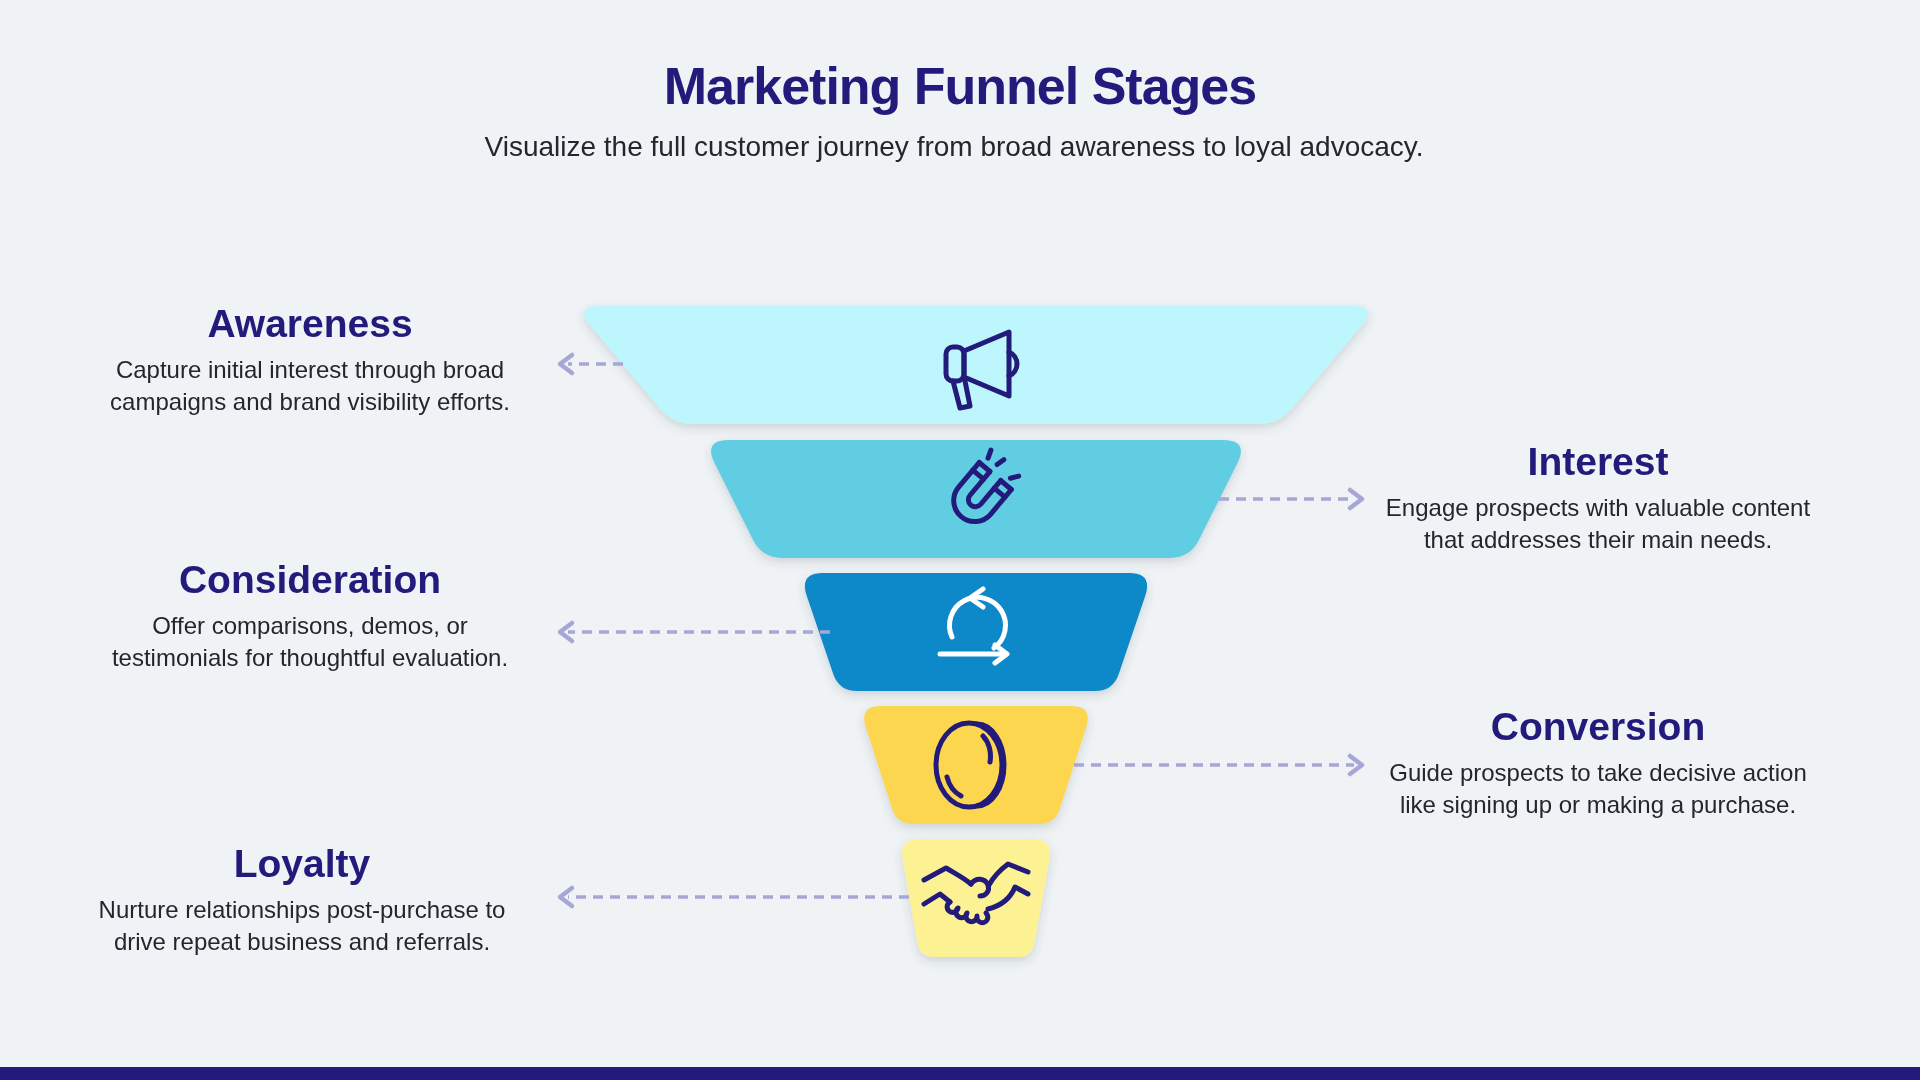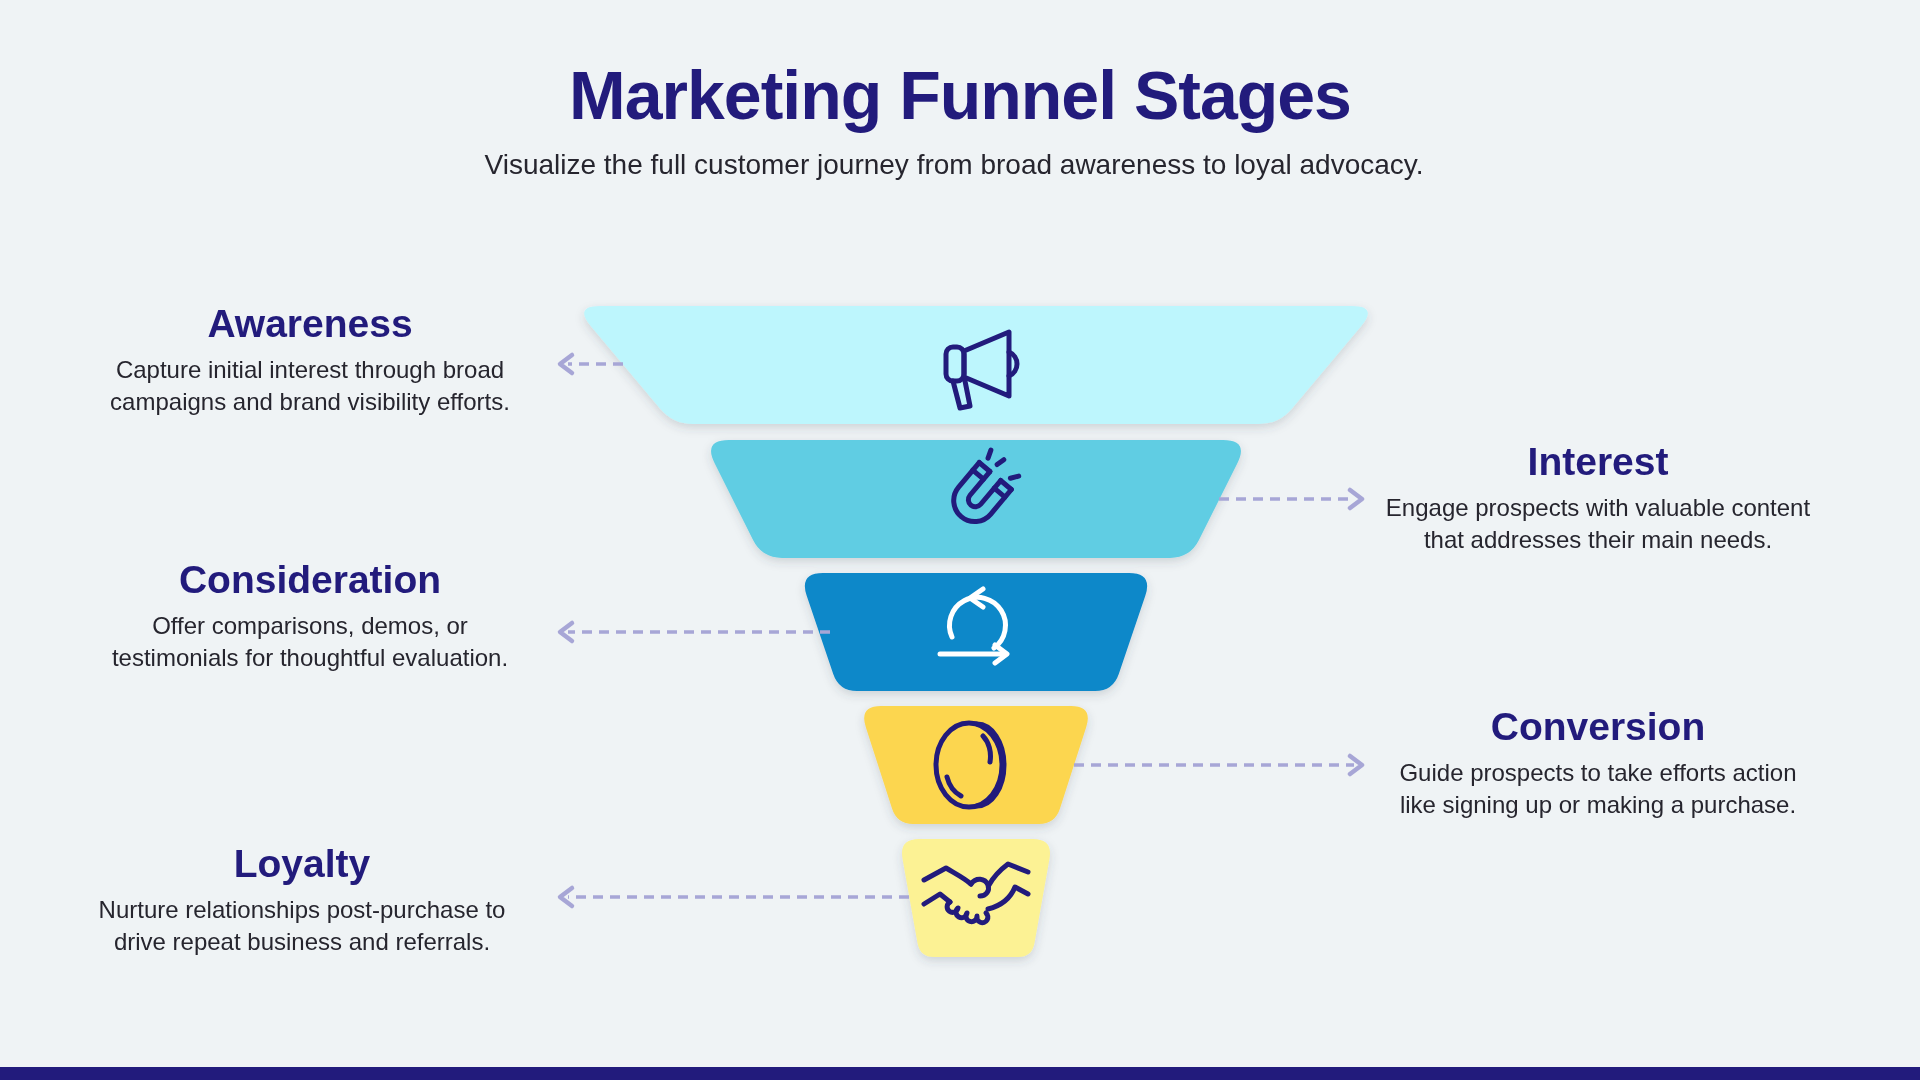--- a/index.html
+++ b/index.html
@@ -7,21 +7,21 @@
   }
   html,body{margin:0;padding:0;}
   body{background:#d8dcde;}
   .canvas{
     position:relative; width:1920px; height:1080px; overflow:hidden;
     background:var(--background);
     font-family:"Liberation Sans", sans-serif;
   }
   .page-header{position:absolute; top:58px; left:0; width:1920px; text-align:center;}
   .page-title{
-    margin:0; font-size:68px; font-weight:800; letter-spacing:-1px;
+    margin:0; font-size:52px; font-weight:800; letter-spacing:-1px;
     color:var(--navy); line-height:1.1;
   }
   .page-subtitle{
     margin:14px 12px 0 0; font-size:28px; font-weight:400;
     color:var(--body-text); line-height:1.3;
   }
   .funnel-svg{position:absolute; left:0; top:0; width:1920px; height:1080px;}
   .stage-shape{stroke:none;}
   .icon-stroke-navy{fill:none; stroke:var(--navy); stroke-width:5; stroke-linecap:round; stroke-linejoin:round;}
   .icon-stroke-white{fill:none; stroke:#ffffff; stroke-width:5; stroke-linecap:round; stroke-linejoin:round;}
@@ -145,21 +145,21 @@
   </div>
 
   <div class="stage-label label-consideration">
     <h2>Consideration</h2>
     <p>Offer comparisons, demos, or
 testimonials for thoughtful evaluation.</p>
   </div>
 
   <div class="stage-label label-conversion">
     <h2>Conversion</h2>
-    <p>Guide prospects to take efforts action
+    <p>Guide prospects to take decisive action
 like signing up or making a purchase.</p>
   </div>
 
   <div class="stage-label label-loyalty">
     <h2>Loyalty</h2>
     <p>Nurture relationships post-purchase to
 drive repeat business and referrals.</p>
   </div>
 
   <div class="footer-bar"></div>

